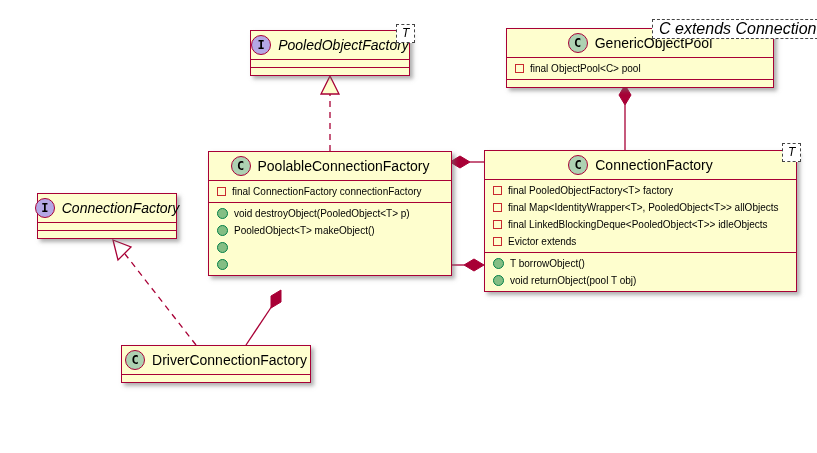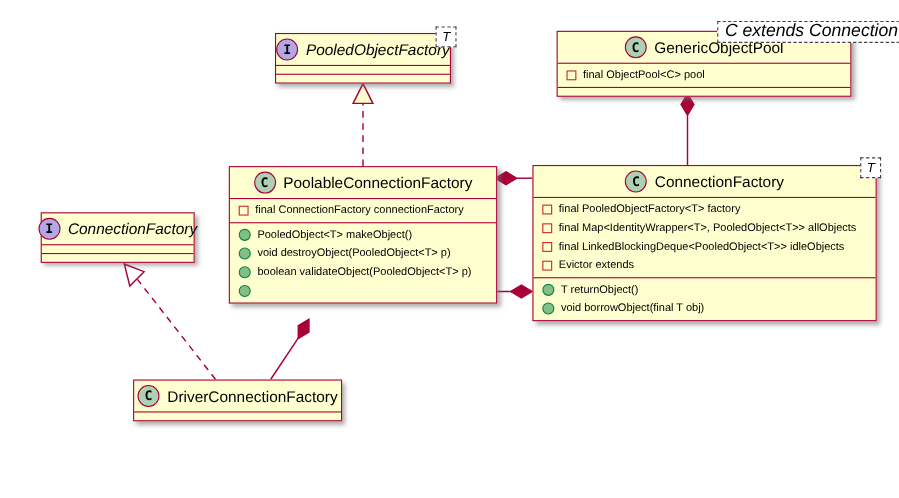--- a/index.html
+++ b/index.html
@@ -128,29 +128,28 @@
   </div>
   <div class="compartment">
     <div class="member">
       <span class="field-icon"></span>
       <span>final ConnectionFactory connectionFactory</span>
     </div>
   </div>
   <div class="compartment">
     <div class="member">
       <span class="method-icon"></span>
+      <span>void destroyObject(PooledObject&lt;T&gt; p)</span>
+    </div>
+    <div class="member">
+      <span class="method-icon"></span>
       <span>PooledObject&lt;T&gt; makeObject()</span>
     </div>
     <div class="member">
       <span class="method-icon"></span>
-      <span>void destroyObject(PooledObject&lt;T&gt; p)</span>
-    </div>
-    <div class="member">
-      <span class="method-icon"></span>
-      <span>boolean validateObject(PooledObject&lt;T&gt; p)</span>
     </div>
     <div class="member">
       <span class="method-icon"></span>
     </div>
   </div>
 </div>
 
 <div class="generic-badge" style="left:782px;top:143px;">T</div>
 <div class="uml-box" style="left:484px;top:150px;width:313px;">
   <div class="uml-title">
@@ -171,25 +170,25 @@
       <span>final LinkedBlockingDeque&lt;PooledObject&lt;T&gt;&gt; idleObjects</span>
     </div>
     <div class="member">
       <span class="field-icon"></span>
       <span>Evictor extends</span>
     </div>
   </div>
   <div class="compartment">
     <div class="member">
       <span class="method-icon"></span>
-      <span>T returnObject()</span>
-    </div>
-    <div class="member">
-      <span class="method-icon"></span>
-      <span>void borrowObject(final T obj)</span>
+      <span>T borrowObject()</span>
+    </div>
+    <div class="member">
+      <span class="method-icon"></span>
+      <span>void returnObject(pool T obj)</span>
     </div>
   </div>
 </div>
 
 <div class="uml-box" style="left:37px;top:193px;width:140px;">
   <div class="uml-title iface">
     <span class="spot iface">I</span>
     <span class="cname">ConnectionFactory</span>
   </div>
   <div class="compartment empty"></div>

